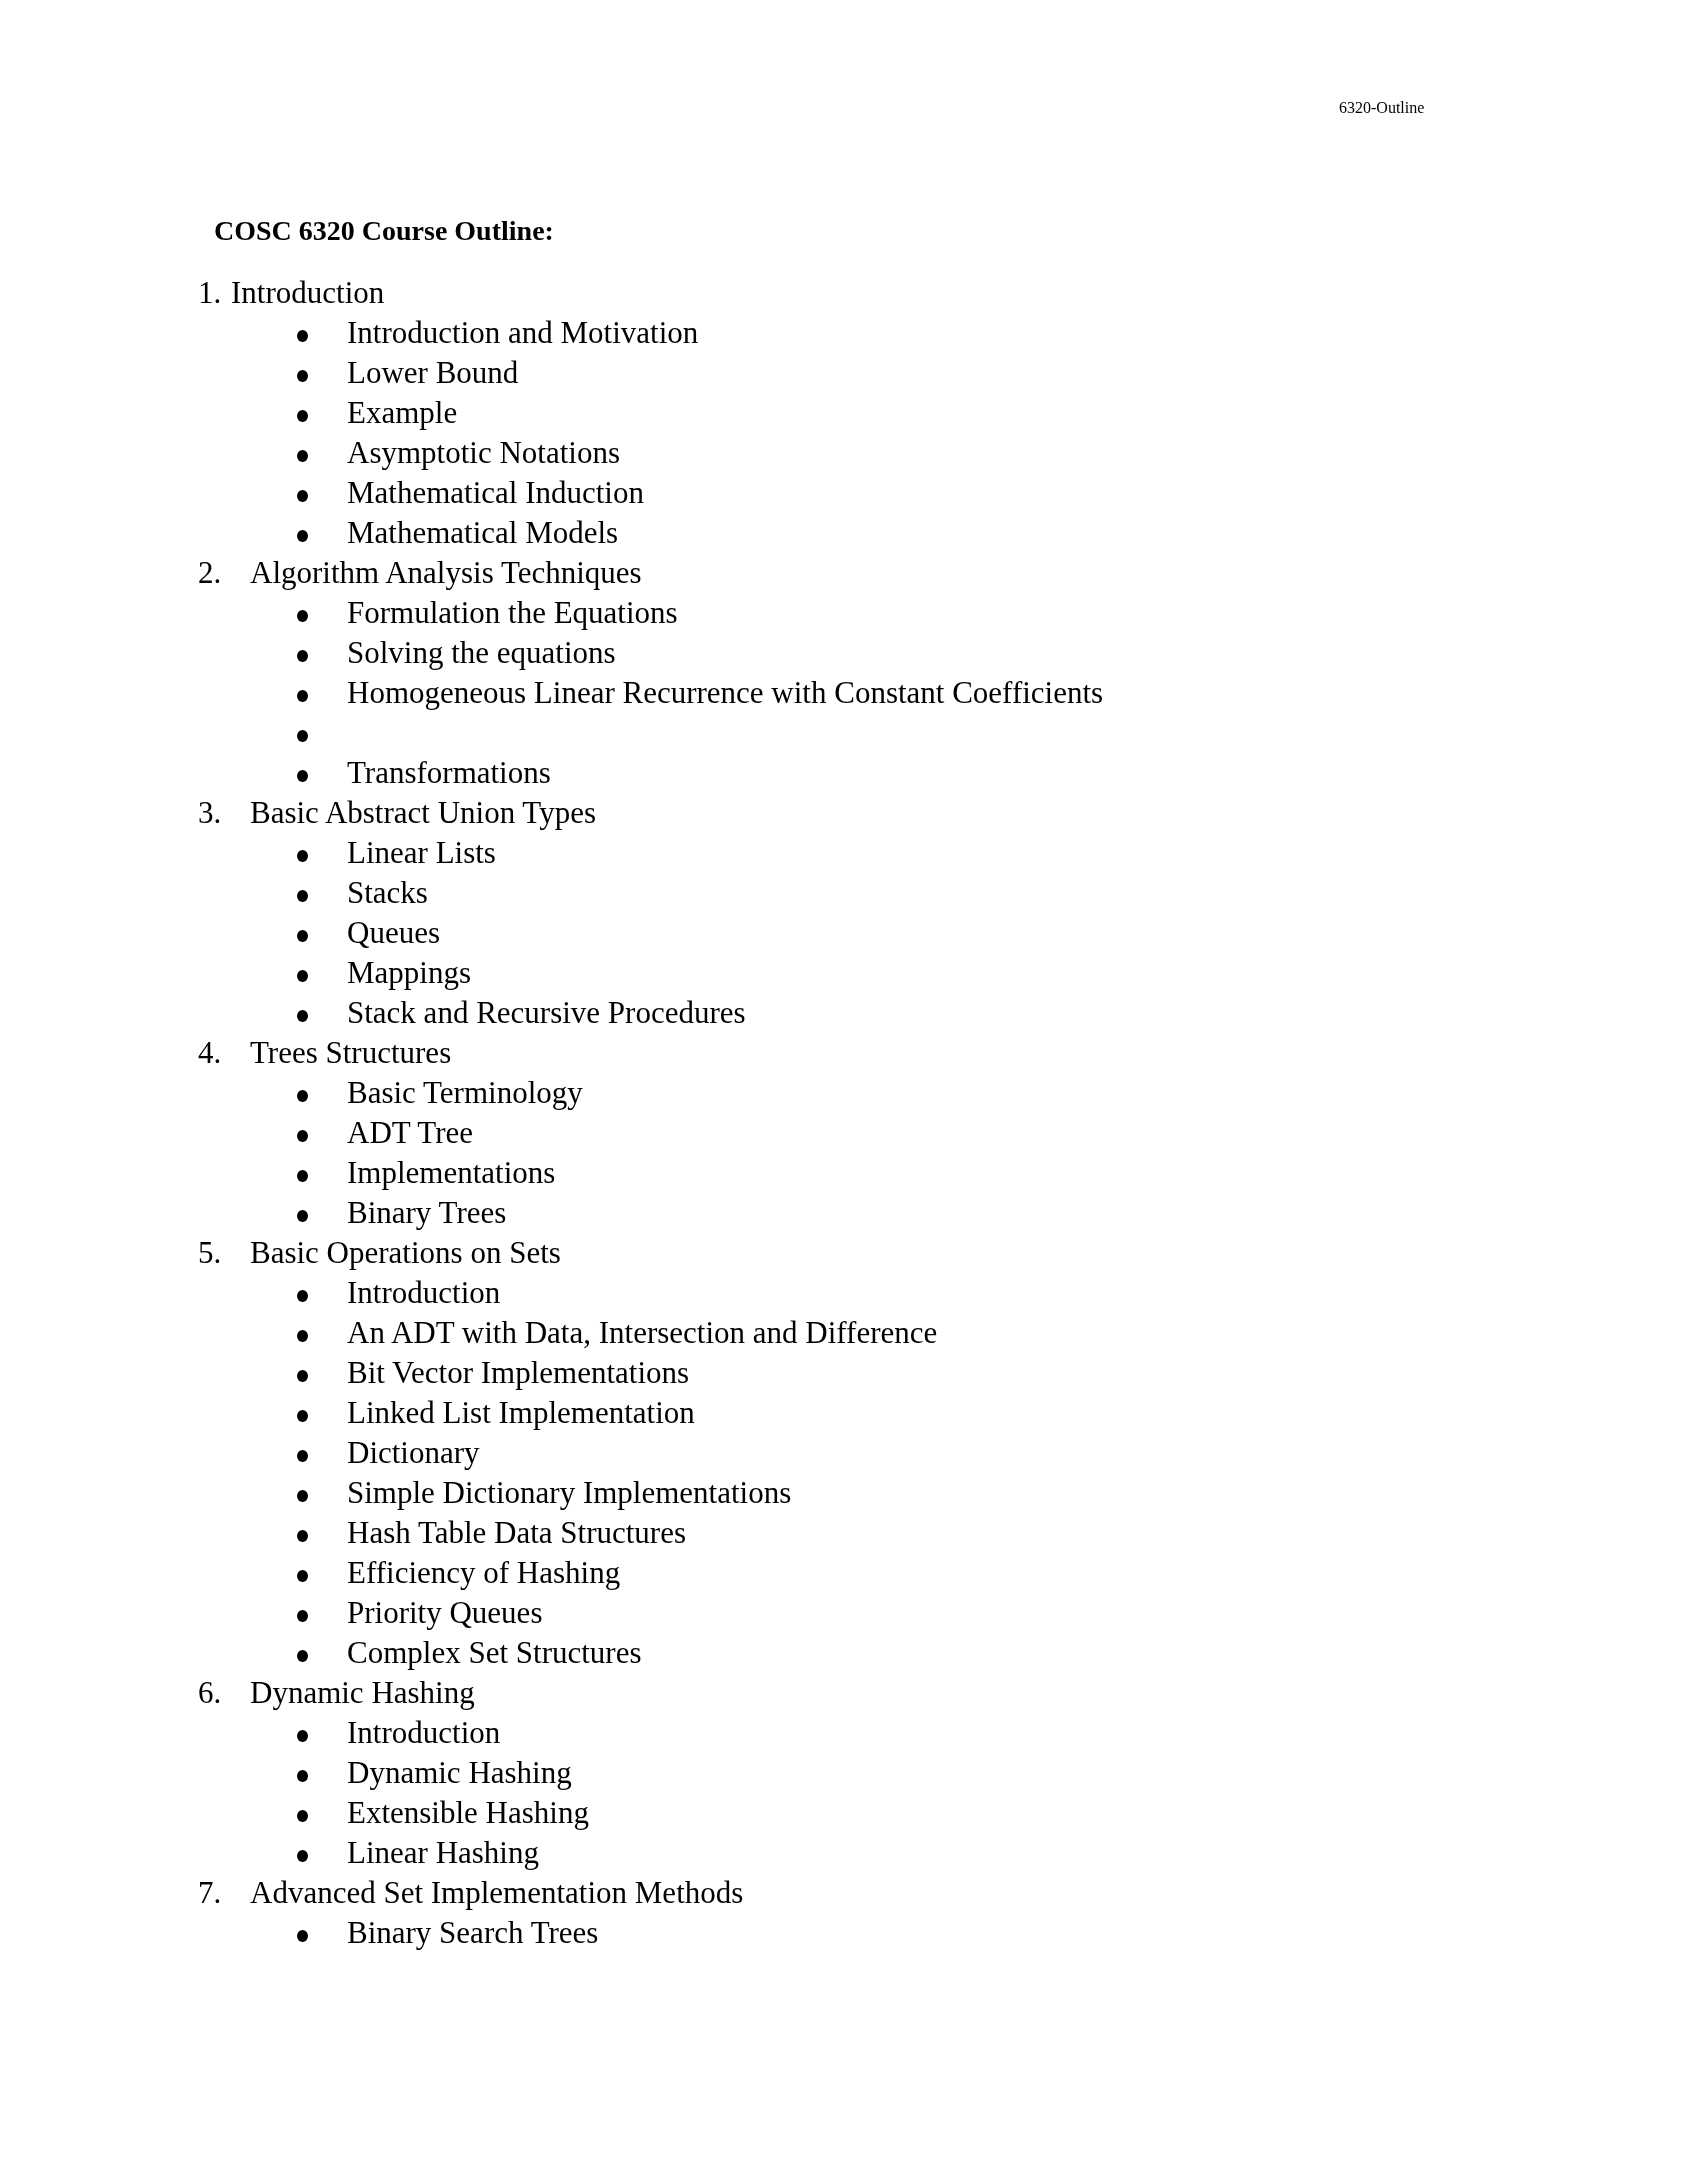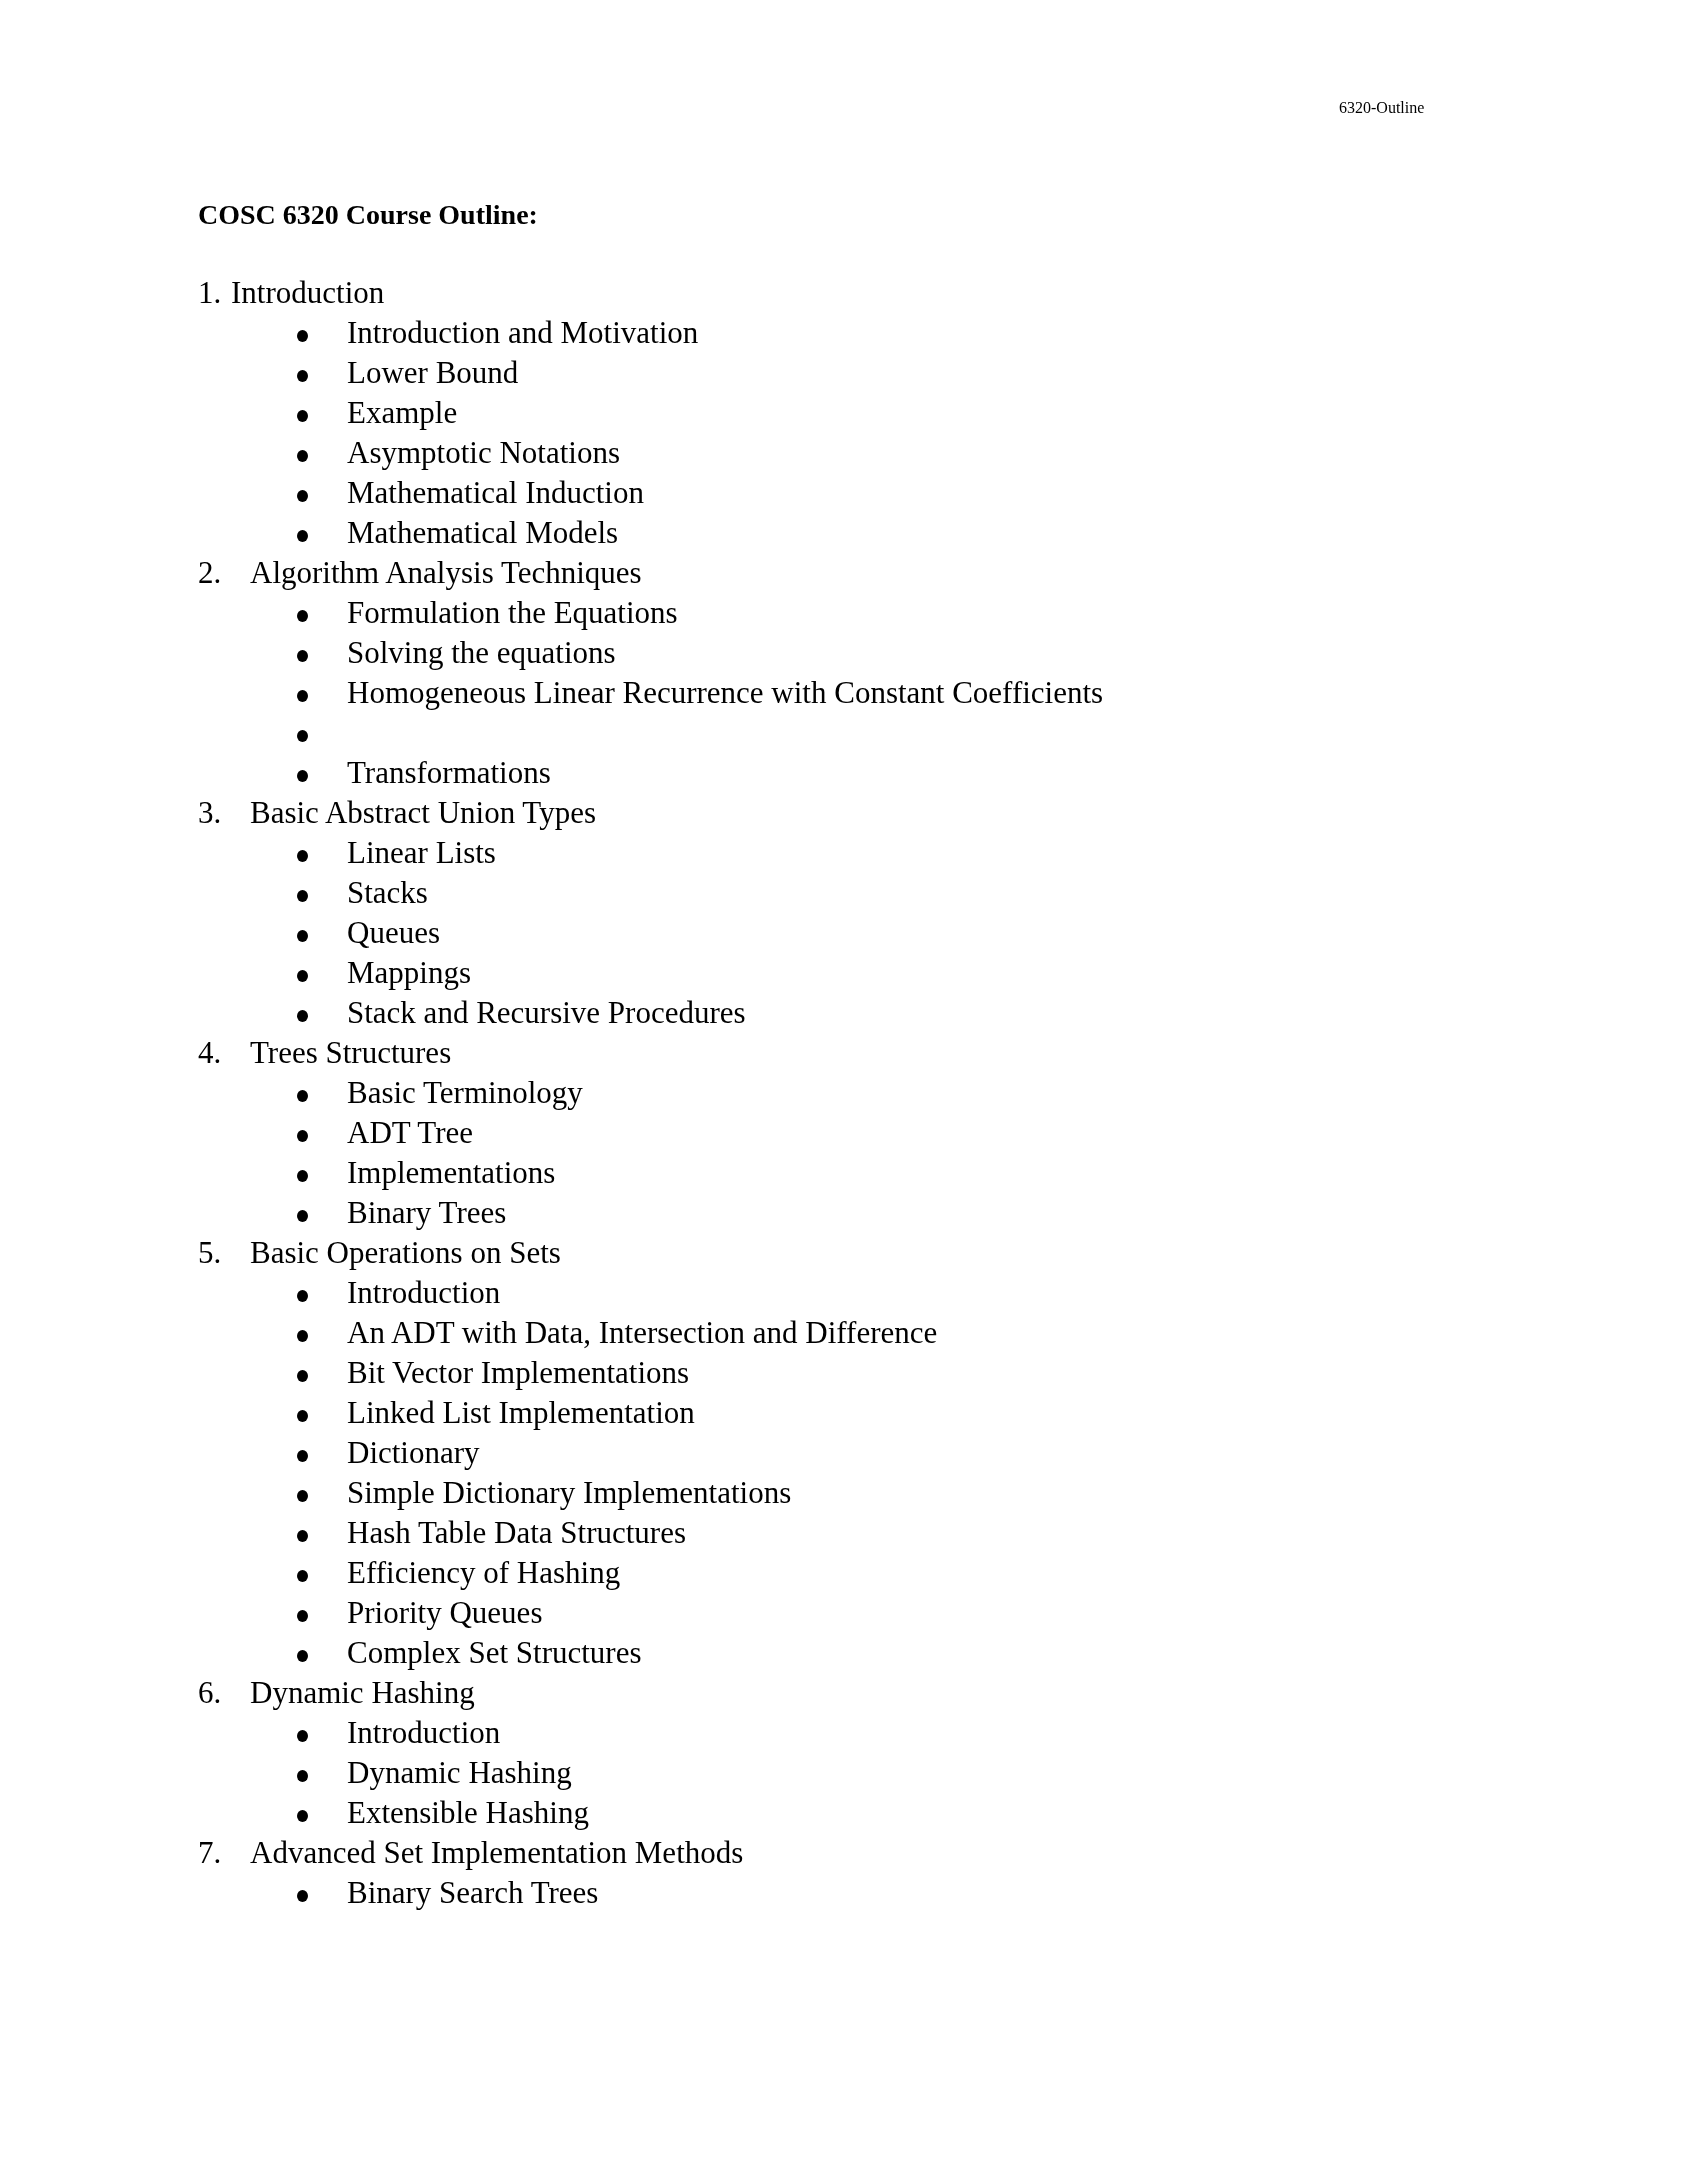--- a/index.html
+++ b/index.html
@@ -31,21 +31,21 @@
     white-space: nowrap;
   }
   .doc-title {
     position: absolute;
     left: 198px;
     top: 198px;
     font-size: 28px;
     line-height: 34px;
     font-weight: bold;
     white-space: nowrap;
-    margin: 0;
+    margin: 16px;
   }
   .outline {
     position: absolute;
     left: 0;
     top: 273px;
     width: 1683px;
     margin: 0;
     padding: 0;
     list-style: none;
     font-size: 31px;
@@ -285,20 +285,24 @@
             <span class="sub-text">Introduction</span>
           </li>
         <li class="sub">
             <span class="bullet"></span>
             <span class="sub-text">Dynamic Hashing</span>
           </li>
         <li class="sub">
             <span class="bullet"></span>
             <span class="sub-text">Extensible Hashing</span>
           </li>
+        <li class="sub">
+            <span class="bullet"></span>
+            <span class="sub-text">Linear Hashing</span>
+          </li>
       </ul>
     </li>
 
     <li class="section">
       <div class="section-head">
         <span class="section-num">7.</span>
         <span class="section-text">Advanced Set Implementation Methods</span>
       </div>
       <ul class="subs">
         <li class="sub">

